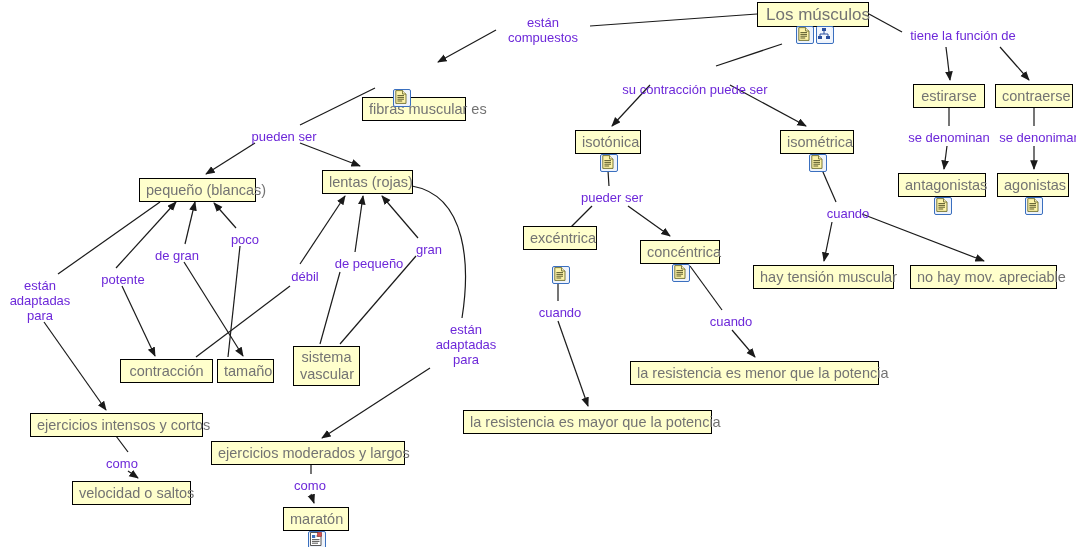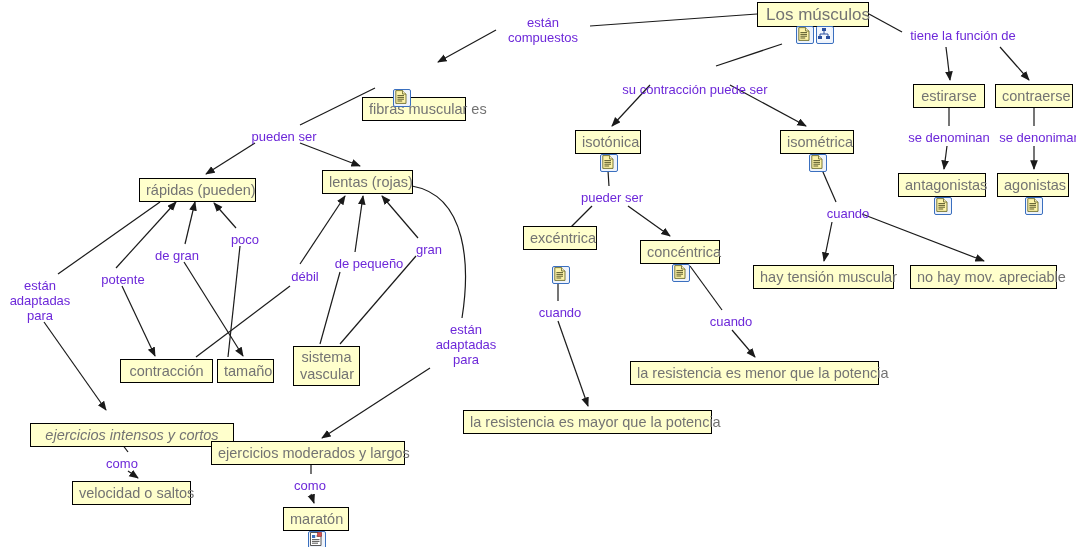--- a/index.html
+++ b/index.html
@@ -143,21 +143,21 @@
       <div class="node" style="left: 997px; top: 173px; width: 72px; min-height: 23px;">agonistas</div>
       <div class="icons" style="left: 1025px; top: 197px;">
         <span class="ico">
           <svg width="14" height="14" viewBox="0 0 14 14">
             <path d="M1.8 0.6 H8.6 L12 4 V13.4 H1.8 Z" fill="#fdf3a8" stroke="#6b6b2b" stroke-width="0.9"></path>
             <path d="M8.6 0.6 V4 H12" fill="#fff6c9" stroke="#6b6b2b" stroke-width="0.9"></path>
             <path d="M3.4 5.6 H10 M3.4 7.4 H10 M3.4 9.2 H10 M3.4 11 H8.2" stroke="#4a4a20" stroke-width="0.9"></path>
           </svg>
         </span>
       </div>
-      <div class="node" style="left: 139px; top: 178px; width: 117px; min-height: 23px;">rápidas (pueden)</div>
+      <div class="node" style="left: 139px; top: 178px; width: 117px; min-height: 23px;">pequeño (blancas)</div>
       <div class="node" style="left: 322px; top: 170px; width: 91px; min-height: 23px;">lentas (rojas)</div>
       <div class="node" style="left: 523px; top: 226px; width: 74px; min-height: 23px;">excéntrica</div>
       <div class="icons" style="left: 552px; top: 266px;">
         <span class="ico">
           <svg width="14" height="14" viewBox="0 0 14 14">
             <path d="M1.8 0.6 H8.6 L12 4 V13.4 H1.8 Z" fill="#fdf3a8" stroke="#6b6b2b" stroke-width="0.9"></path>
             <path d="M8.6 0.6 V4 H12" fill="#fff6c9" stroke="#6b6b2b" stroke-width="0.9"></path>
             <path d="M3.4 5.6 H10 M3.4 7.4 H10 M3.4 9.2 H10 M3.4 11 H8.2" stroke="#4a4a20" stroke-width="0.9"></path>
           </svg>
         </span>
@@ -173,21 +173,21 @@
         </span>
       </div>
       <div class="node" style="left: 753px; top: 265px; width: 141px; min-height: 23px;">hay tensión muscular</div>
       <div class="node" style="left: 910px; top: 265px; width: 147px; min-height: 23px;">no hay mov. apreciable</div>
       <div class="node" style="left: 120px; top: 359px; width: 93px; min-height: 23px;">contracción</div>
       <div class="node" style="left: 217px; top: 359px; width: 57px; min-height: 23px;">tamaño</div>
       <div class="node two-line" style="left: 293px; top: 346px; width: 67px; min-height: 40px;">sistema
 vascular</div>
       <div class="node" style="left: 463px; top: 410px; width: 249px; min-height: 23px;">la resistencia es mayor que la potencia</div>
       <div class="node" style="left: 630px; top: 361px; width: 249px; min-height: 23px;">la resistencia es menor que la potencia</div>
-      <div class="node" style="left: 30px; top: 423px; width: 204px; min-height: 23px; font-style: italic;">ejercicios intensos y cortos</div>
+      <div class="node" style="left: 30px; top: 413px; width: 173px; min-height: 23px;">ejercicios intensos y cortos</div>
       <div class="node" style="left: 211px; top: 441px; width: 194px; min-height: 23px;">ejercicios moderados y largos</div>
       <div class="node" style="left: 72px; top: 481px; width: 119px; min-height: 23px;">velocidad o saltos</div>
       <div class="node" style="left: 283px; top: 507px; width: 66px; min-height: 23px;">maratón</div>
       <div class="icons" style="left: 308px; top: 531px;">
         <span class="ico">
           <svg width="14" height="14" viewBox="0 0 14 14">
             <path d="M1.5 0.5 H9 L12 3.5 V13.5 H1.5 Z" fill="#ffffff" stroke="#444" stroke-width="0.9"></path>
             <rect x="3" y="3" width="3.2" height="3" fill="#3a6fbf"></rect>
             <path d="M7.4 4 H10.5 M3 7.6 H10.5 M3 9.4 H10.5 M3 11.2 H9" stroke="#444" stroke-width="0.9"></path>
             <rect x="8.6" y="0.4" width="4" height="4" fill="#d94f4f" stroke="#8a2b2b" stroke-width="0.6"></rect>

